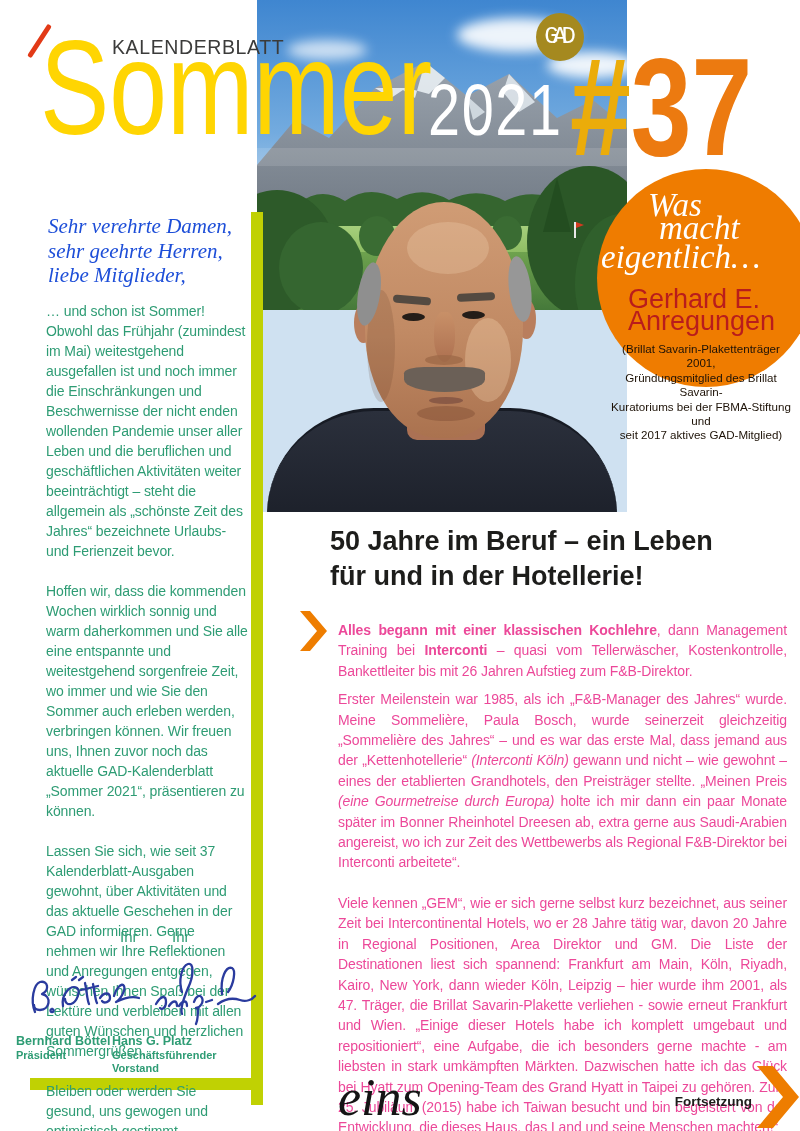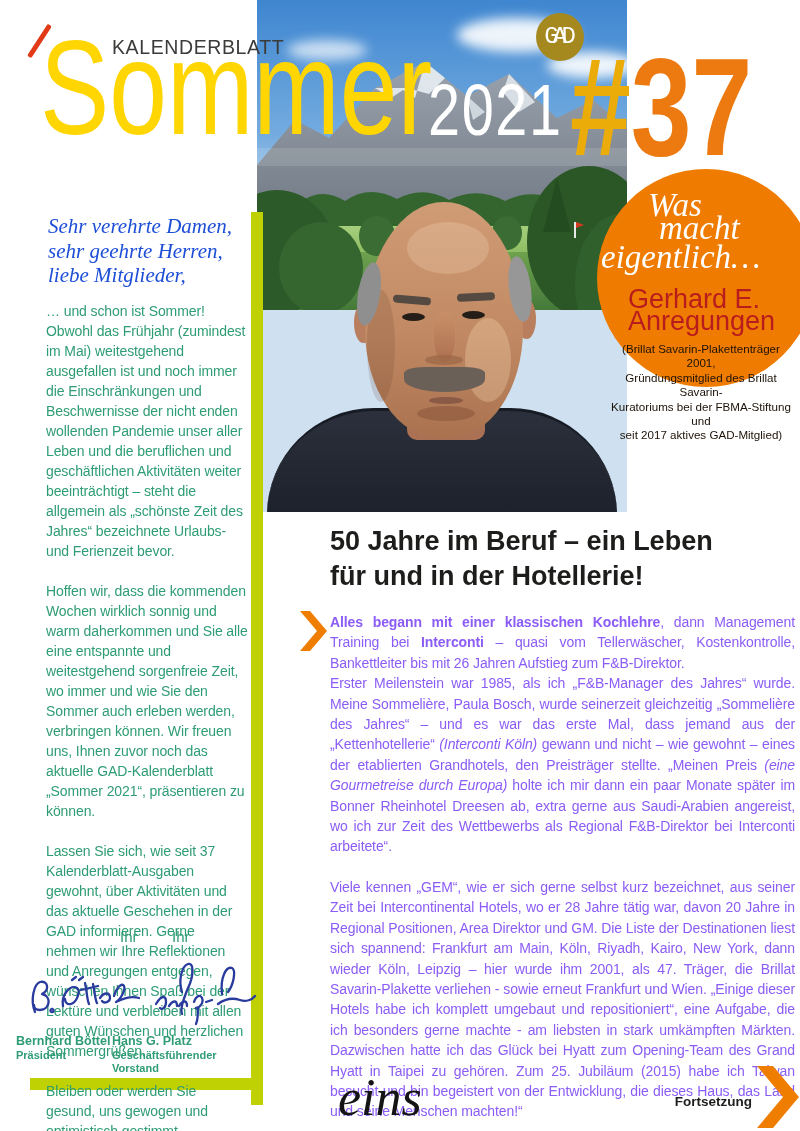--- a/index.html
+++ b/index.html
@@ -84,21 +84,21 @@
 
   
   .vbar{left:251px;top:212px;width:12px;height:893px;background:#c0d103;z-index:2;}
   .hbar{left:30px;top:1078px;width:221px;height:12px;background:#c0d103;z-index:2;}
 
   
   .headline{left:330px;font-size:27px;font-weight:bold;line-height:1;color:#1d1d1b;z-index:3;white-space:nowrap;}
   .hl0{top:528px;} .hl1{top:563px;text-align:right;}
   .bullet{left:300px;top:611px;z-index:3;}
   .article{left:330px;top:612px;width:465px;z-index:3;}
-  .article p{margin:0;font-size:14px;line-height:20.4px;letter-spacing:-.1px;text-align:justify;color:#8b5cf6;}
+  .article p{margin:8px;font-size:14px;line-height:20.4px;letter-spacing:-.1px;text-align:justify;color:#ec4899;}
   .article p.gap{margin-top:20px;}
   .article .b{font-weight:bold;}
   .article .i{font-style:italic;}
 
   
   .page-label{left:338px;top:1072px;font-family:"Liberation Serif",serif;font-style:italic;
               font-size:52px;line-height:1;color:#141414;z-index:3;}
   .continuation{left:620px;top:1094px;width:132px;text-align:right;font-size:13.5px;font-weight:bold;
                 color:#1d1d1b;z-index:3;}
   .cont-arrow{left:757px;top:1066px;z-index:3;}

